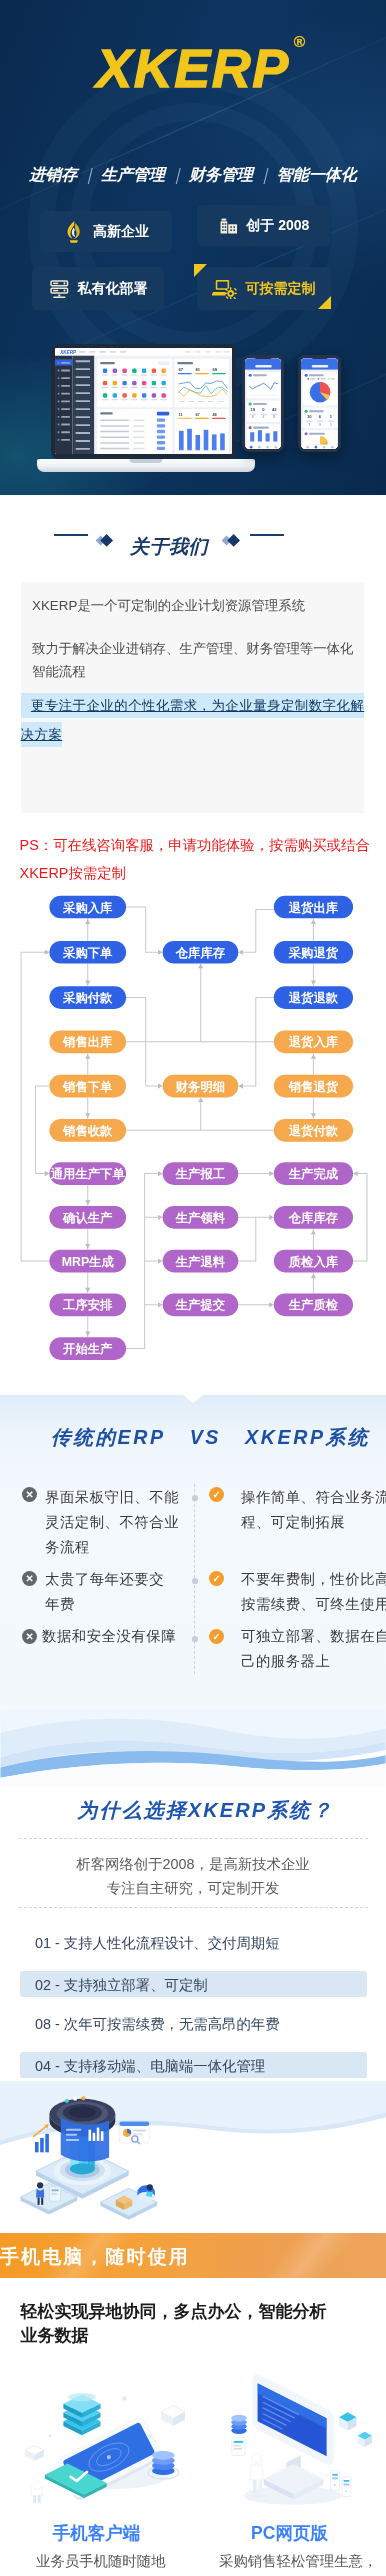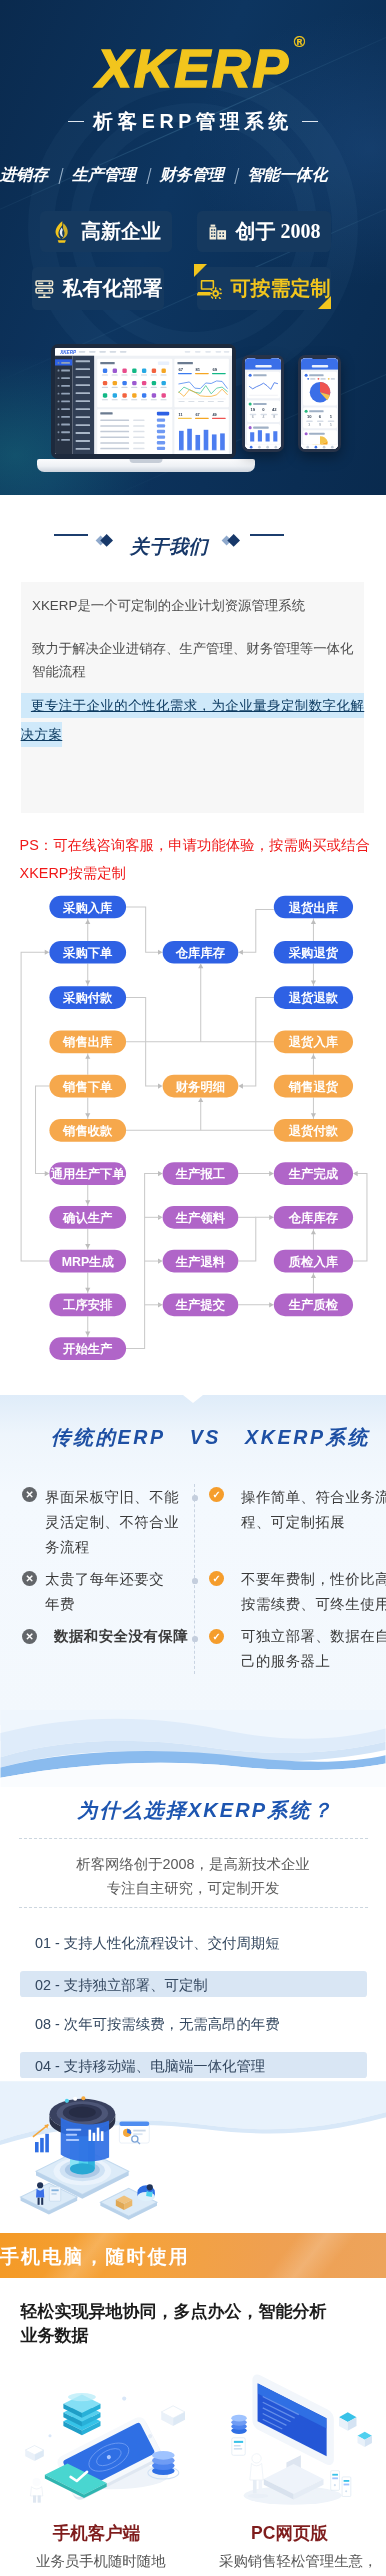--- a/index.html
+++ b/index.html
@@ -16,24 +16,24 @@
     linear-gradient(112deg, #0a2a4e 0%, #0d3560 42%, #0b3058 68%, #092a4e 100%);
   overflow:hidden;
 }
 .streak { position:absolute; width:567px; height:1px; background:linear-gradient(90deg, rgba(120,190,220,0), rgba(120,190,220,0.22), rgba(120,190,220,0)); transform:rotate(-24deg); }
 .logo { position:absolute; left:0; top:41px; width:386px; text-align:center;
   font-style:italic; font-weight:bold; font-size:54px; letter-spacing:1.5px; color:#f2c51d; line-height:1; -webkit-text-stroke:1.3px #f2c51d; }
 .logo .reg { position:absolute; top:-7.2px; margin-left:4.1px; font-size:15.5px; font-style:normal; letter-spacing:0; -webkit-text-stroke:0.3px #f2c51d; }
 .banner { position:absolute; left:0; top:108px; width:386px; display:flex; align-items:center; justify-content:center; }
 .banner .ln { width:16.5px; height:1.5px; background:#dfe7f0; }
 .banner .tx { margin:0 9.3px; color:#fff; font-weight:bold; font-size:19.6px; letter-spacing:4.6px; }
-.subt { position:absolute; left:0; top:165px; width:386px; text-align:left; color:#fff; font-weight:bold; font-style:italic; font-size:16px; letter-spacing:0px; }
+.subt { position:absolute; left:0; top:165px; width:386px; text-align:center; color:#fff; font-weight:bold; font-style:italic; font-size:16px; letter-spacing:0px; }
 .subt .sep { color:#9fb6cf; font-weight:normal; padding:0 4.1px; }
 
-.badge { position:absolute; background:#15395f; border-radius:5.2px; display:flex; align-items:center; justify-content:center; color:#fff; font-size:20px; font-weight:bold; }
+.badge { position:absolute; background:#15395f; border-radius:5.2px; display:flex; align-items:center; justify-content:center; color:#fff; font-size:14px; font-weight:bold; }
 .badge svg { margin-right:8.2px; }
 .b4 { color:#f2c51d; }
 .corner { position:absolute; width:0; height:0; }
 
 
 .laptop-screen { position:absolute; left:51px; top:344px; width:185px; height:115px; background:#1d2a3d; border-radius:7.2px; padding:3.6px 4.1px 5.2px 4.1px; }
 .lcd { position:relative; width:100%; height:100%; background:#fff; border-radius:1.5px; overflow:hidden; }
 .laptop-base { position:absolute; left:37px; top:459px; width:218px; height:13px; background:linear-gradient(#fbfcfd 0%, #eef1f5 55%, #ccd3dc 100%); border-radius:2.1px 2.1px 7.2px 7.2px; }
 .laptop-base:before { content:""; position:absolute; left:50%; top:0; transform:translateX(-50%); width:33px; height:3.6px; background:#c6cdd7; border-radius:0 0 4.1px 4.1px; }
 
@@ -73,50 +73,45 @@
 .whyband { position:absolute; left:19.6px; width:347px; height:26px; background:#d9e6f4; border-radius:3.1px; }
 
 
 .oband { position:absolute; left:0; top:2233px; width:386px; height:45px; overflow:hidden;
   background:linear-gradient(95deg, #f49a26 0%, #f5a23a 35%, #efa051 70%, #eda45c 100%); }
 .oband .st { position:absolute; width:46px; height:134px; background:linear-gradient(90deg, rgba(255,255,255,0), rgba(255,255,255,0.18), rgba(255,255,255,0)); transform:rotate(38deg); }
 .oband .tx { position:absolute; left:0; top:11.3px; width:386px; text-align:left; color:#fff; font-weight:bold; font-size:19px; letter-spacing:2.1px; }
 
 
 .bhead { position:absolute; left:20.6px; top:2300px; font-size:17px; font-weight:bold; color:#1b1b1b; line-height:24px; white-space:nowrap; }
-.coltitle { position:absolute; font-size:17.5px; font-weight:bold; color:#7f1d1d; }
+.coltitle { position:absolute; font-size:17.5px; font-weight:bold; color:#3b82f6; }
 .coldesc { position:absolute; font-size:14.4px; color:#555; line-height:24px; white-space:nowrap; }
 </style>
 </head>
 <body>
 <div class="page">
 
   <div class="hero">
     <div class="streak" style="left:-93px; top:124px;"></div>
     <div class="streak" style="left:-31px; top:268px; opacity:.7;"></div>
     <div class="streak" style="left:62px; top:392px; opacity:.5;"></div>
     <div style="position:absolute; left:28px; top:62px; width:330px; height:330px; border-radius:50%; border:26px solid rgba(110,170,215,0.05);"></div>
     <div style="position:absolute; left:70px; top:103px; width:247px; height:247px; border-radius:50%; border:18.5px solid rgba(110,170,215,0.05);"></div>
     <div class="logo">XKERP<span class="reg">®</span></div>
-    <div class="banner">
-        <div class="ln"></div>
-        <div class="tx">析客ERP管理系统</div>
-        <div class="ln"></div>
-      </div>
     <div class="subt">进销存<span class="sep">｜</span>生产管理<span class="sep">｜</span>财务管理<span class="sep">｜</span>智能一体化</div>
 
     <div class="badge" style="left:40px; top:211px; width:132px; height:41px;"><svg width="21.6" height="23" viewBox="0 0 42 44">
           <g fill="#f2c51d">
 <path d="M22 2 C 13 9, 8 17, 9 25 C 10 31, 14 35, 19 36 C 14 31, 13 25, 16 19 C 18 15, 20 12, 22 10 Z"></path>
 <path d="M24 6 C 31 12, 34 20, 32 27 C 30 33, 25 36, 21 37 C 26 32, 28 26, 25 20 C 23 16, 23 12, 24 6 Z" opacity="0.85"></path>
 <path d="M21 14 C 17 19, 16 24, 18 28 C 19 31, 22 33, 24 32 C 21 28, 21 23, 23 19 Z" fill="#fff" opacity="0.9"></path>
 <path d="M13 39 L29 39 L27 44 L15 44 Z"></path>
           </g>
         </svg>高新企业</div>
-    <div class="badge" style="left:197px; top:211px; width:134px; height:41px;font-family:Liberation Serif, serif;"><svg width="19.6" height="19.6" viewBox="0 0 38 38">
+    <div class="badge" style="left:197px; top:205px; width:134px; height:41px;"><svg width="19.6" height="19.6" viewBox="0 0 38 38">
           <g fill="#f2ecd9">
 <rect x="3" y="10" width="13" height="24" rx="1"></rect>
 <rect x="5" y="5" width="9" height="4"></rect>
 <rect x="18" y="16" width="17" height="18" rx="1"></rect>
 <g fill="#15395f">
               <rect x="6" y="14" width="3" height="3"></rect>
               <rect x="11" y="14" width="3" height="3"></rect>
 <rect x="6" y="20" width="3" height="3"></rect>
               <rect x="11" y="20" width="3" height="3"></rect>
 <rect x="6" y="26" width="3" height="3"></rect>
@@ -537,21 +532,21 @@
       </svg></div>
 
   <div class="vsband"></div>
   <div class="vsnotch"></div>
   <div class="vstitle">传统的ERP<span class="vs">VS</span>XKERP系统</div>
   <div class="icx" style="left:22px; top:1487px;">✕</div>
   <div class="vsitem" style="left:45px; top:1485px; width:144px;">界面呆板守旧、不能<br>灵活定制、不符合业<br>务流程</div>
   <div class="icx" style="left:22px; top:1571px;">✕</div>
   <div class="vsitem" style="left:45px; top:1567px; width:144px;">太贵了每年还要交<br>年费</div>
   <div class="icx" style="left:22px; top:1629px;">✕</div>
-  <div class="vsitem" style="left:54px; top:1624px; width:155px;font-weight:bold;">数据和安全没有保障</div>
+  <div class="vsitem" style="left:42px; top:1624px; width:155px;">数据和安全没有保障</div>
   <div class="icv" style="left:209px; top:1487px;">✓</div>
   <div class="vsitem" style="left:241px; top:1485px; width:144px;">操作简单、符合业务流<br>程、可定制拓展</div>
   <div class="icv" style="left:209px; top:1571px;">✓</div>
   <div class="vsitem" style="left:241px; top:1567px; width:149px;">不要年费制，性价比高，<br>按需续费、可终生使用</div>
   <div class="icv" style="left:209px; top:1629px;">✓</div>
   <div class="vsitem" style="left:241px; top:1624px; width:144px;">可独立部署、数据在自<br>己的服务器上</div>
   <div class="vssep"></div>
   <div class="vsdot" style="top:1495px;"></div>
   <div class="vsdot" style="top:1578px;"></div>
   <div class="vsdot" style="top:1636px;"></div>

